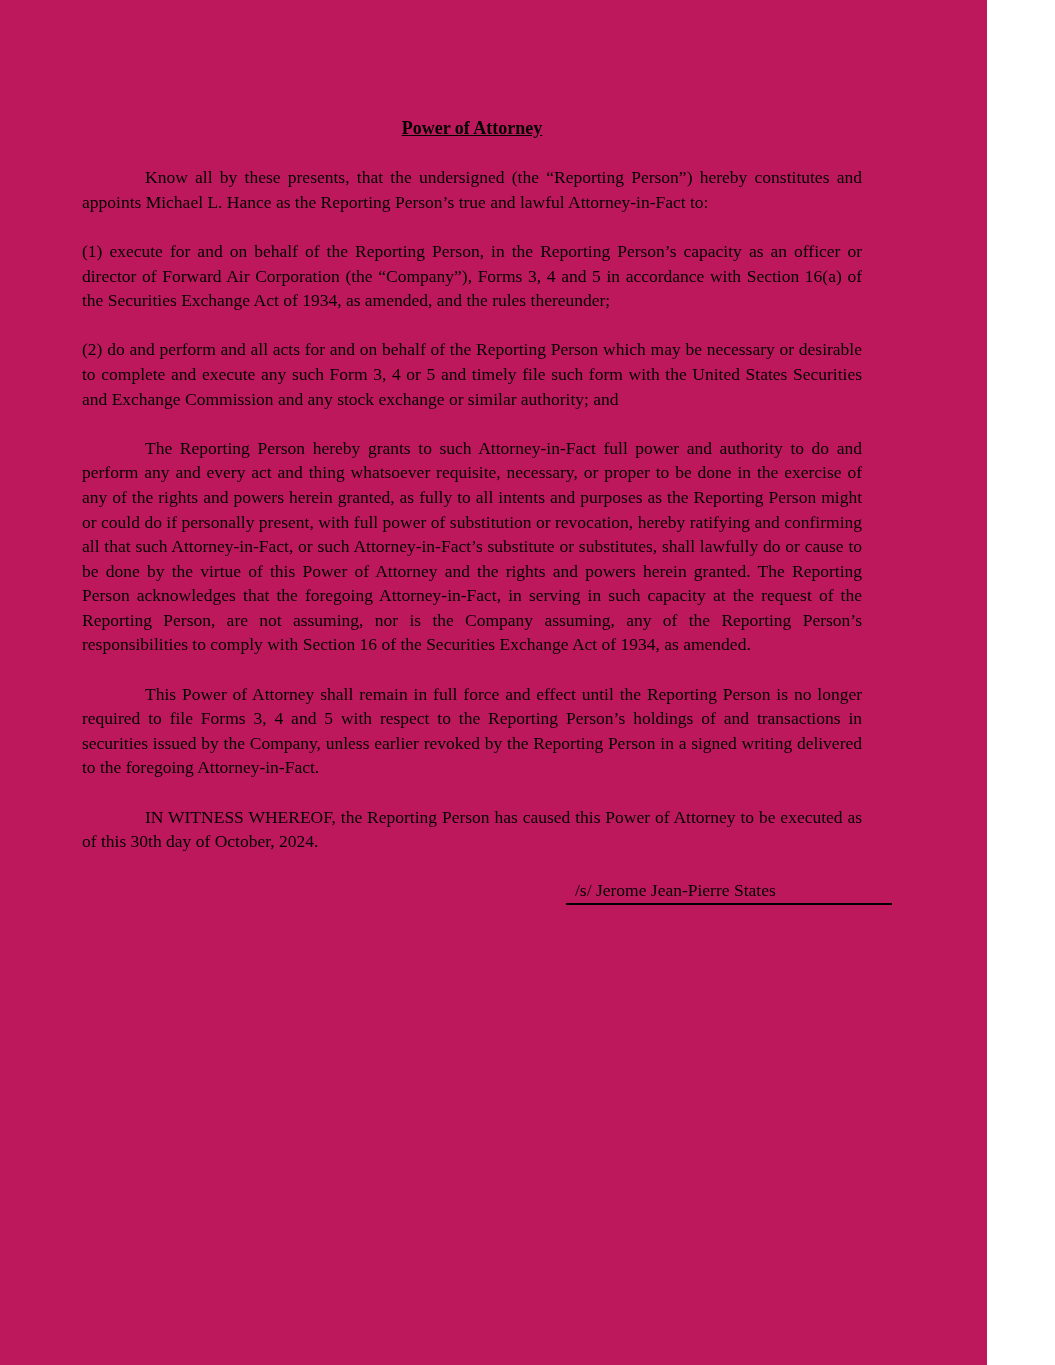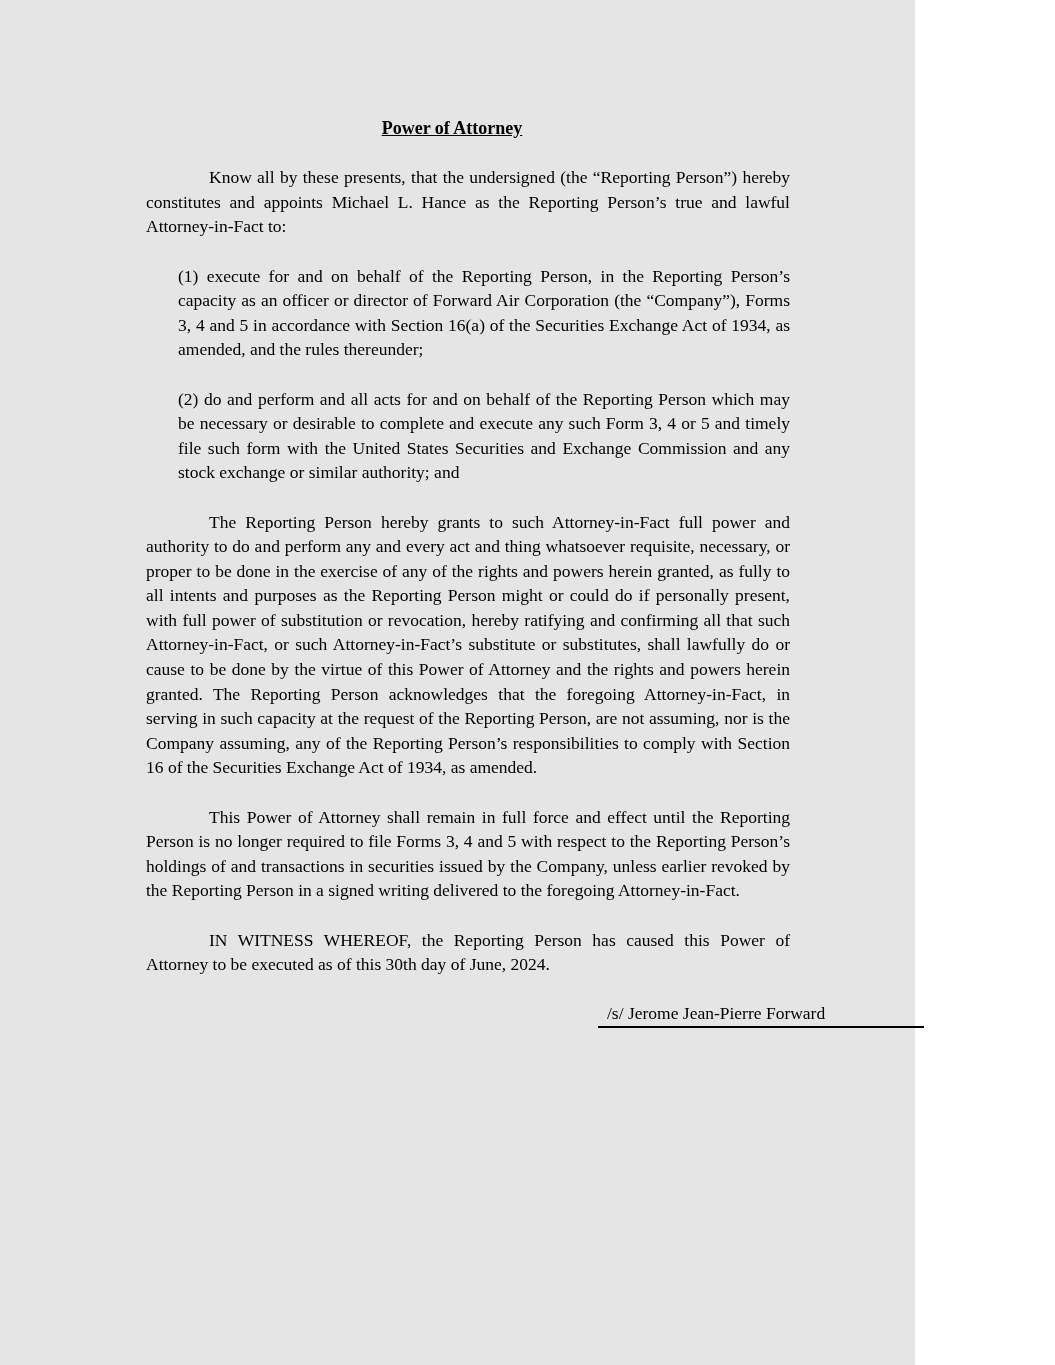--- a/index.html
+++ b/index.html
@@ -6,41 +6,41 @@
   html, body { background: #ffffff; }
   body {
     width: 1055px;
     height: 1365px;
     font-family: "Liberation Serif", "DejaVu Serif", serif;
     color: #000000;
     position: relative;
     overflow: hidden;
   }
   .page {
-    width: 915px;
+    width: 987px;
     height: 1365px;
-    padding: 116px 125px 0 114px;
-    background: #e5e5e5;
+    padding: 116px 125px 0 82px;
+    background: #be185d;
   }
   .title {
     font-size: 18px;
     font-weight: bold;
     text-align: center;
     text-decoration: underline;
     line-height: 24.6px;
     margin-bottom: 24.6px;
   }
   p {
     font-size: 17.5px;
     line-height: 24.6px;
     text-align: justify;
     margin-bottom: 24.6px;
   }
-  p.indent { text-indent: 63px; margin-left: 32px; }
-  p.numbered { margin-left: 64px; }
+  p.indent { text-indent: 63px; }
+  p.numbered { }
   .sig-block {
     margin-left: 484px;
     margin-top: 22px;
     font-size: 17.5px;
     line-height: 24.6px;
     width: 326px;
   }
   .sig-line {
     border-bottom: 2px solid #000000;
     padding-left: 9px;
@@ -62,19 +62,19 @@
 
   <p class="numbered">(1) execute for and on behalf of the Reporting Person, in the Reporting Person’s capacity as an officer or director of Forward Air Corporation (the “Company”), Forms 3, 4 and 5 in accordance with Section 16(a) of the Securities Exchange Act of 1934, as amended, and the rules thereunder;</p>
 
   <p class="numbered">(2) do and perform and all acts for and on behalf of the Reporting Person which may be necessary or desirable to complete and execute any such Form 3, 4 or 5 and timely file such form with the United States Securities and Exchange Commission and any stock exchange or similar authority; and</p>
 
 
   <p class="indent">The Reporting Person hereby grants to such Attorney-in-Fact full power and authority to do and perform any and every act and thing whatsoever requisite, necessary, or proper to be done in the exercise of any of the rights and powers herein granted, as fully to all intents and purposes as the Reporting Person might or could do if personally present, with full power of substitution or revocation, hereby ratifying and confirming all that such Attorney-in-Fact, or such Attorney-in-Fact’s substitute or substitutes, shall lawfully do or cause to be done by the virtue of this Power of Attorney and the rights and powers herein granted. The Reporting Person acknowledges that the foregoing Attorney-in-Fact, in serving in such capacity at the request of the Reporting Person, are not assuming, nor is the Company assuming, any of the Reporting Person’s responsibilities to comply with Section 16 of the Securities Exchange Act of 1934, as amended.</p>
 
   <p class="indent">This Power of Attorney shall remain in full force and effect until the Reporting Person is no longer required to file Forms 3, 4 and 5 with respect to the Reporting Person’s holdings of and transactions in securities issued by the Company, unless earlier revoked by the Reporting Person in a signed writing delivered to the foregoing Attorney-in-Fact.</p>
 
-  <p class="indent">IN WITNESS WHEREOF, the Reporting Person has caused this Power of Attorney to be executed as of this 30th day of June, 2024.</p>
+  <p class="indent">IN WITNESS WHEREOF, the Reporting Person has caused this Power of Attorney to be executed as of this 30th day of October, 2024.</p>
 
   <div class="sig-block">
-    <div class="sig-line">/s/ Jerome Jean-Pierre Forward</div>
+    <div class="sig-line">/s/ Jerome Jean-Pierre States</div>
   </div>
 
 </div>
 
 </body></html>

